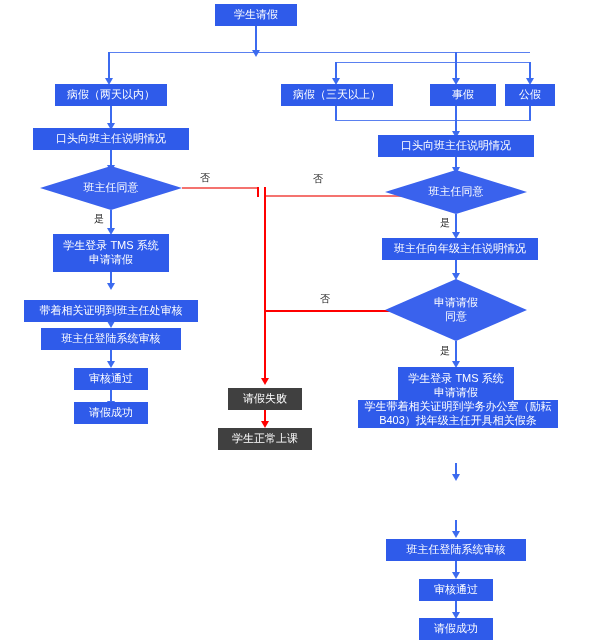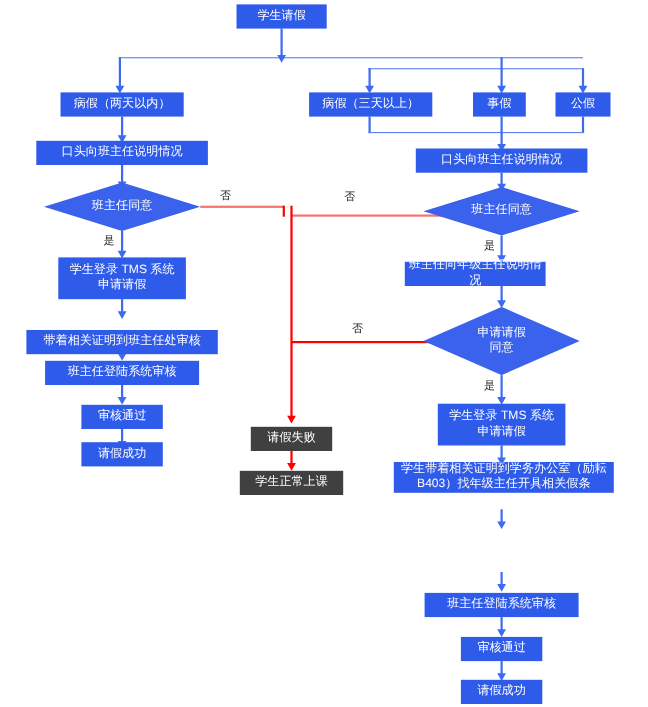--- a/index.html
+++ b/index.html
@@ -120,21 +120,21 @@
   <div class="arrow down" style="left:332px; top:78px;"></div>
   <div class="ln" style="left:455px; top:52px; width:2px; height:28px;"></div>
   <div class="arrow down" style="left:452px; top:78px;"></div>
   <div class="ln" style="left:529px; top:62px; width:2px; height:18px;"></div>
   <div class="arrow down" style="left:526px; top:78px;"></div>
 
   <div class="node box" style="left:281px; top:84px; width:112px; height:22px;">病假（三天以上）</div>
 
   <div class="node box" style="left:55px; top:84px; width:112px; height:22px;">病假（两天以内）</div>
 
-  <div class="node box" style="left:430px; top:84px; width:48px; height:22px;">事假</div>
+  <div class="node box" style="left:430px; top:84px; width:66px; height:22px;">事假</div>
 
   <div class="node box" style="left:505px; top:84px; width:50px; height:22px;">公假</div>
 
   <div class="ln" style="left:335px; top:106px; width:2px; height:15px;"></div>
   <div class="ln" style="left:529px; top:106px; width:2px; height:15px;"></div>
   <div class="ln thin" style="left:335px; top:120px; width:196px; height:1px;"></div>
   <div class="ln" style="left:455px; top:106px; width:2px; height:28px;"></div>
   <div class="arrow down" style="left:452px; top:131px;"></div>
 
   <div class="ln" style="left:110px; top:106px; width:2px; height:20px;"></div>
@@ -210,21 +210,21 @@
     <svg class="dshape" viewBox="0 0 142 44" preserveAspectRatio="none">
       <polygon points="71,0 142,22 71,44 0,22" fill="#3A62ED"></polygon>
     </svg>
     <span class="dlabel">班主任同意</span>
   </div>
 
   <div class="elabel" style="left:440px; top:216px;">是</div>
   <div class="ln" style="left:455px; top:214px; width:2px; height:22px;"></div>
   <div class="arrow down" style="left:452px; top:232px;"></div>
 
-  <div class="node box" style="left:368px; top:238px; width:128px; height:22px;">班主任向年级主任说明情况</div>
+  <div class="node box" style="left:382px; top:238px; width:156px; height:22px;">班主任向年级主任说明情况</div>
 
   <div class="ln" style="left:455px; top:260px; width:2px; height:16px;"></div>
   <div class="arrow down" style="left:452px; top:273px;"></div>
 
   <div class="node diamond" style="left:385px; top:279px; width:142px; height:62px;">
     <svg class="dshape" viewBox="0 0 142 62" preserveAspectRatio="none">
       <polygon points="71,0 142,31 71,62 0,31" fill="#3A62ED"></polygon>
     </svg>
     <span class="dlabel">申请请假
 同意</span>
@@ -233,21 +233,21 @@
   <div class="elabel" style="left:440px; top:344px;">是</div>
   <div class="ln" style="left:455px; top:341px; width:2px; height:24px;"></div>
   <div class="arrow down" style="left:452px; top:361px;"></div>
 
   <div class="node box" style="left:398px; top:367px; width:116px; height:38px;">学生登录 TMS 系统
 申请请假</div>
 
   <div class="ln" style="left:455px; top:405px; width:2px; height:14px;"></div>
   <div class="arrow down" style="left:452px; top:416px;"></div>
 
-  <div class="node box" style="left:358px; top:420px; width:200px; height:28px;">学生带着相关证明到学务办公室（励耘
+  <div class="node box" style="left:358px; top:400px; width:200px; height:28px;">学生带着相关证明到学务办公室（励耘
 B403）找年级主任开具相关假条</div>
 
   <div class="ln" style="left:455px; top:463px; width:2px; height:14px;"></div>
   <div class="arrow down" style="left:452px; top:474px;"></div>
 
 
   <div class="ln" style="left:455px; top:520px; width:2px; height:14px;"></div>
   <div class="arrow down" style="left:452px; top:531px;"></div>
 
   <div class="node box" style="left:386px; top:539px; width:140px; height:22px;">班主任登陆系统审核</div>

